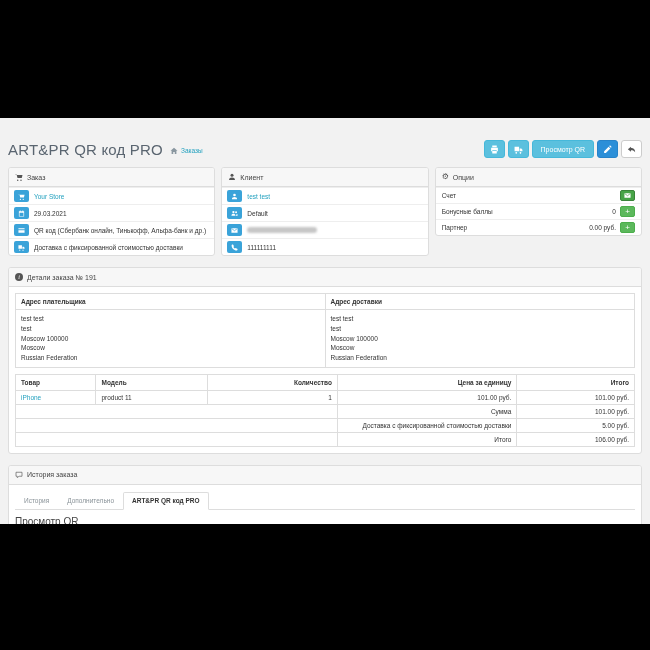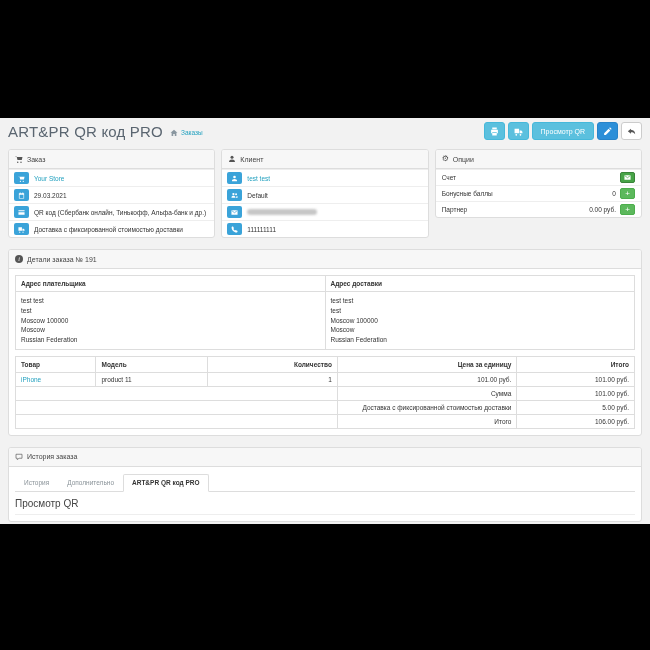--- a/index.html
+++ b/index.html
@@ -3,21 +3,21 @@
 <meta charset="utf-8">
 <style>
   html,body{margin:0;padding:0;}
   body{
     width:650px;height:650px;background:#000;
     font-family:"Liberation Sans", sans-serif;
     -webkit-font-smoothing:antialiased;
   }
   .page{
     margin-top:118px;height:406px;box-sizing:border-box;
-    background:#f2f2f2;padding:4px 8px 0;overflow:hidden;
+    background:#f2f2f2;padding:22px 8px 0;overflow:hidden;
   }
   
   .page-header{display:flex;justify-content:space-between;align-items:center;margin:0 0 9px;}
   .title-wrap{display:flex;align-items:baseline;gap:7px;}
   h1.title{margin:0;font-size:15px;font-weight:400;color:#5a6570;letter-spacing:.2px;}
   .crumb{display:flex;align-items:center;gap:3px;font-size:6.5px;}
   .crumb svg{width:8px;height:8px;fill:#8a97a0;}
   .crumb a{color:#23a1bf;text-decoration:none;}
   .btn-row{display:flex;gap:3px;align-items:center;}
   .btn{

